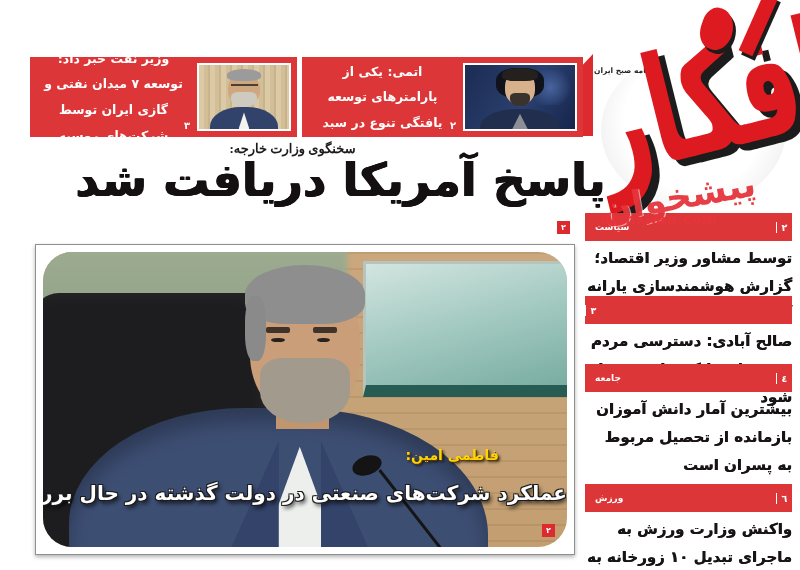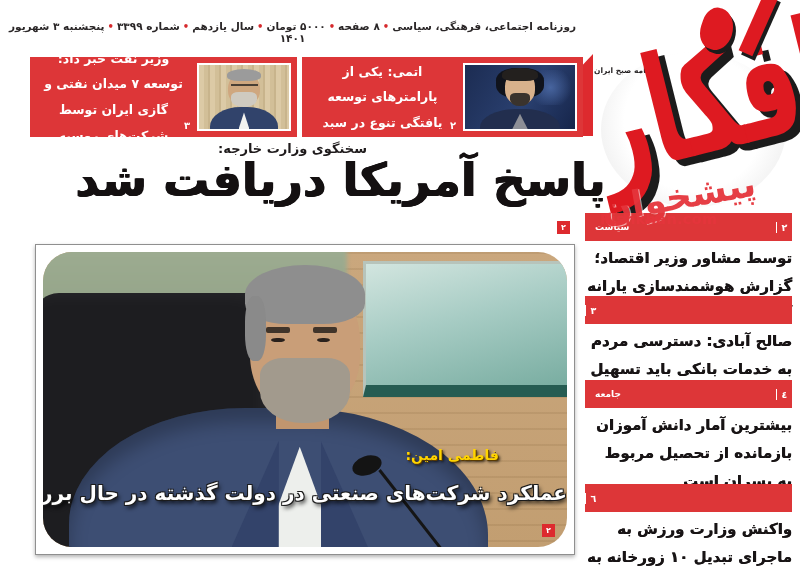--- a/index.html
+++ b/index.html
@@ -61,21 +61,21 @@
   .p2-chair { position:absolute; left:28%; top:4%; width:44%; height:48%; background:#10131c; border-radius:40%; }
   .p2-head { position:absolute; left:36%; top:10%; width:28%; height:52%; background:#d8b18c; border-radius:46%; }
   .p2-hair { position:absolute; left:34%; top:5%; width:32%; height:20%; background:#23201e; border-radius:50% 50% 35% 35%; }
   .p2-goatee { position:absolute; left:41%; top:44%; width:18%; height:20%; background:#3a332d; border-radius:28% 28% 50% 50%; }
   .p2-suit { position:absolute; left:14%; bottom:0; width:72%; height:32%; background:#222e4e; border-radius:45% 45% 0 0/90% 90% 0 0; }
   .p2-scarf { position:absolute; left:43%; bottom:0; width:14%; height:24%; background:#8d8f96;
               clip-path:polygon(50% 0,100% 100%,0 100%); }
 
   
   .lead-kicker { position:absolute; top:141px; left:0; width:585px; text-align:center;
-                 font-size:13px; font-weight:bold; color:#1f1b1c; direction:rtl; }
+                 font-size:13px; font-weight:bold; color:#1f1b1c; direction:rtl;font-family:Liberation Serif, serif; }
   .lead-headline { position:absolute; top:153px; left:0; width:585px; text-align:center; direction:rtl;
                    font-size:46px; font-weight:bold; color:#141011; white-space:nowrap; letter-spacing:-1px;
                    text-shadow:0.6px 0 0 #141011, -0.6px 0 0 #141011;margin-left:48px; }
   .page-badge { position:absolute; width:13px; height:13px; background:#dd2a2e; color:#fff;
                 font-size:8px; line-height:13px; text-align:center; font-weight:bold; }
   .lead-badge { left:557px; top:221px; }
 
   
   .photo-frame { position:absolute; left:35px; top:244px; width:540px; height:311px; background:#fff;
                  border:1px solid #8f8f8f; box-shadow:0 2px 4px rgba(0,0,0,.3); }
@@ -118,43 +118,40 @@
   .cap-label { position:absolute; right:13%; top:66%; color:#ffd400; font-size:14px; font-weight:bold;
                direction:rtl; text-shadow:1px 1px 0 #5a3a00, 2px 2px 3px rgba(0,0,0,.8); }
   .cap-main { position:absolute; left:0; right:0; top:77.5%; text-align:center; direction:rtl;
               color:#fff; font-size:20px; font-weight:bold; white-space:nowrap;
               text-shadow:1px 1px 0 #1c1c1c,-1px -1px 0 #1c1c1c,1px -1px 0 #1c1c1c,-1px 1px 0 #1c1c1c,2px 3px 4px rgba(0,0,0,.85); }
   .photo-badge { right:12px; bottom:10px; position:absolute; }
 
   
   .sidebar { position:absolute; left:585px; top:0; width:207px; direction:rtl; }
   .section { position:absolute; left:0; right:0; }
-  .sec-politics { top:213px; } .sec-economy { top:296px; } .sec-society { top:380px; } .sec-sport { top:484px; }
+  .sec-politics { top:213px; } .sec-economy { top:296px; } .sec-society { top:364px; } .sec-sport { top:484px; }
   .sec-bar { height:28px; background:#dd3638; display:flex; direction:ltr; align-items:center; }
   .sec-label { flex:1; text-align:left; padding-left:10px; color:#fff; font-size:9px; font-weight:bold; direction:rtl; }
   .sec-num { width:16px; border-left:1.5px solid #fff; text-align:center; color:#fff; font-size:9.5px; font-weight:bold; }
   .sec-kicker { margin-top:5px; font-size:9.5px; font-weight:bold; color:#221e1f; text-align:right; }
   .sec-headline { margin-top:3px; font-size:15px; font-weight:bold; color:#181415; line-height:28px;
                   text-align:right; text-shadow:0.4px 0 0 #181415; }
 
   
   .wm { position:absolute; left:600px; top:176px; z-index:60; color:#e5353c; direction:rtl; text-align:left; }
   .wm-fa { font-size:36px; font-weight:bold; transform:rotate(-10deg); display:inline-block;
            text-shadow:1px 1px 0 rgba(255,255,255,.6); opacity:.95; }
   .wm-latin { font-size:14.5px; font-weight:bold; direction:ltr; margin-top:-6px; 
               letter-spacing:.3px; opacity:.95; }
 </style>
 </head>
 <body>
 
 <div class="page">
 
-  <div class="info-bar">
-    <span>روزنامه اجتماعی، فرهنگی، سیاسی</span><span class="sep">•</span><span>۸ صفحه</span><span class="sep">•</span><span>۵۰۰۰ تومان</span><span class="sep">•</span><span>سال یازدهم</span><span class="sep">•</span><span>شماره ۳۳۹۹</span><span class="sep">•</span><span>پنجشنبه ۳ شهریور ۱۴۰۱</span>
-  </div>
 
   <div class="logo-wrap">
     <div class="logo-circle"></div>
     <div class="logo-bracket"></div>
     <div class="logo-tagline">روزنامه صبح ایران</div>
     <div class="logo-title">افکار</div>
     <div class="flourish-dot"></div>
     <div class="flourish-slash"></div>
   </div>
 
@@ -238,20 +235,21 @@
     <div class="section sec-society">
       <div class="sec-bar">
         <span class="sec-label">جامعه</span>
         <span class="sec-num">٤</span>
       </div>
       <div class="sec-headline">بیشترین آمار دانش آموزان بازمانده از تحصیل مربوط به پسران است</div>
     </div>
 
     <div class="section sec-sport">
       <div class="sec-bar">
+        <span class="sec-label">ورزش</span>
         <span class="sec-num">٦</span>
       </div>
       <div class="sec-headline">واکنش وزارت ورزش به ماجرای تبدیل ۱۰ زورخانه به قهوه‌خانه</div>
     </div>
 
   </div>
 
   <div class="wm">
     <div class="wm-fa">پیشخوان</div>
     <div class="wm-latin">Pishkhan.com</div>

